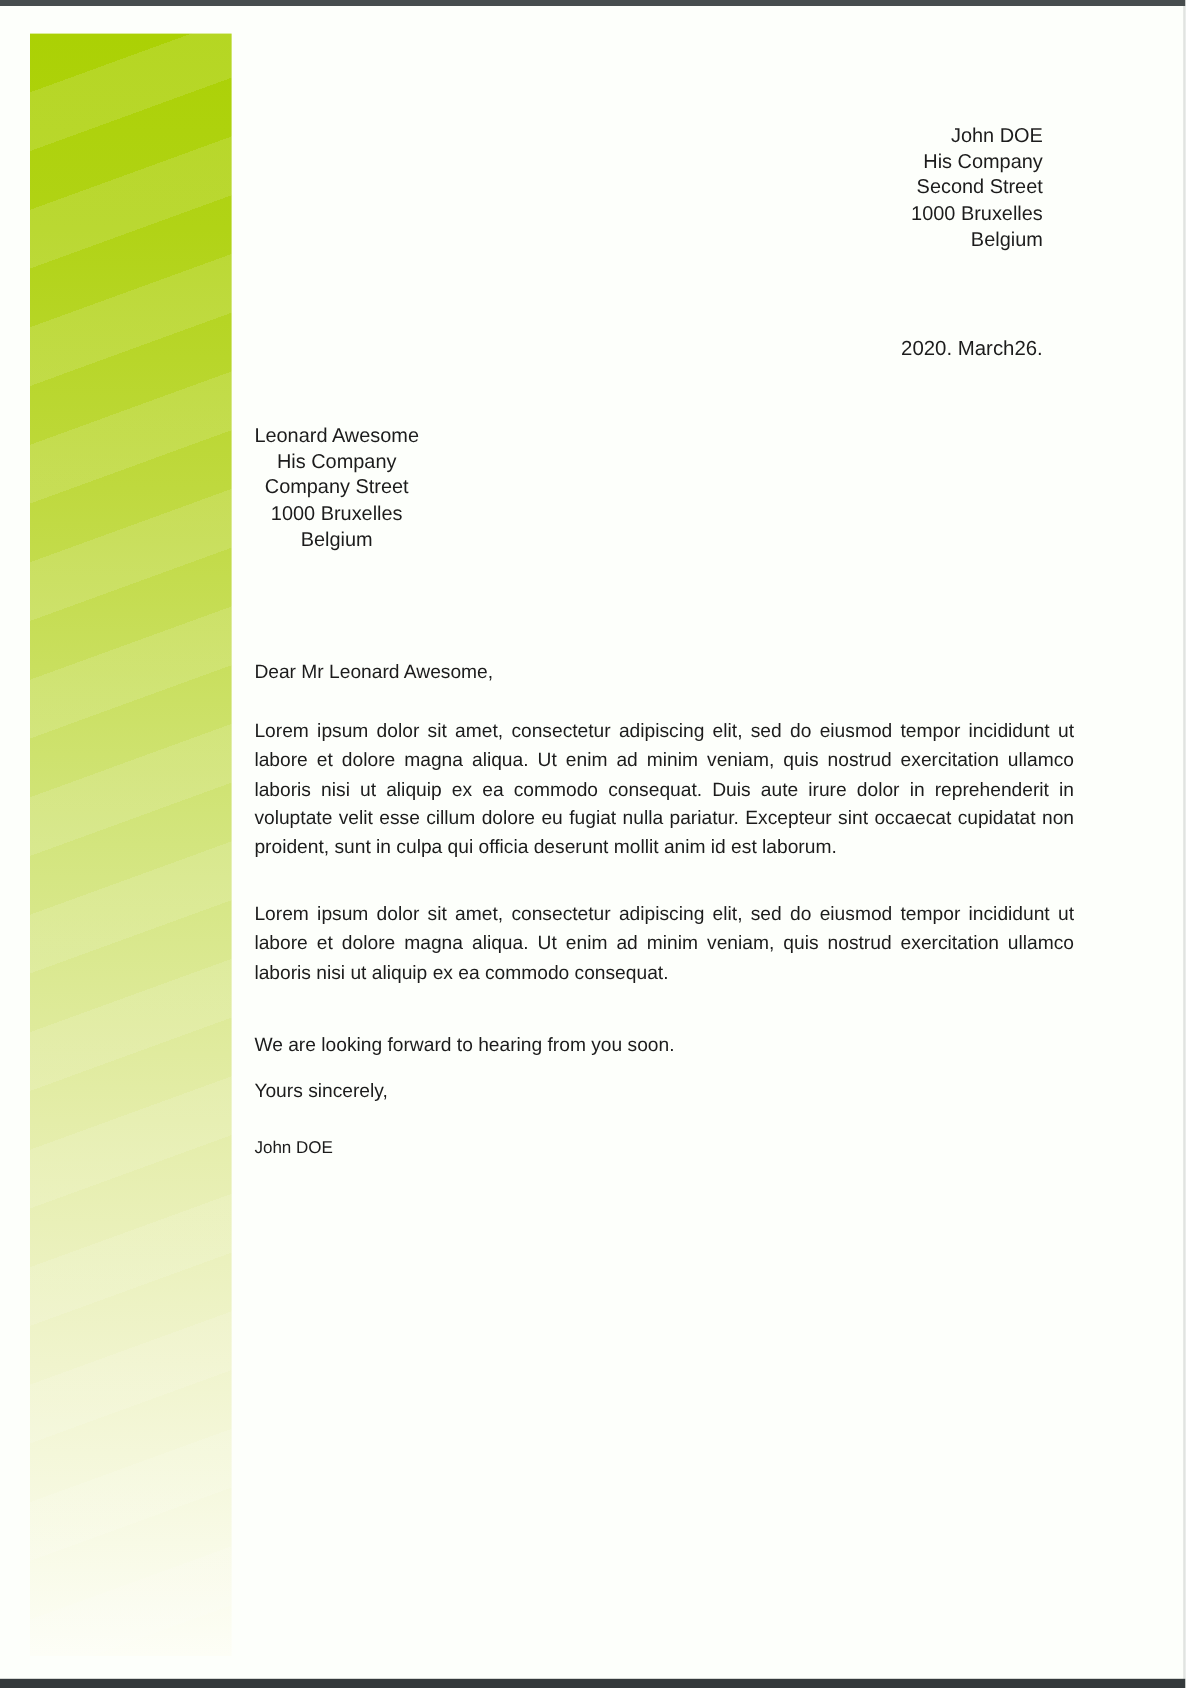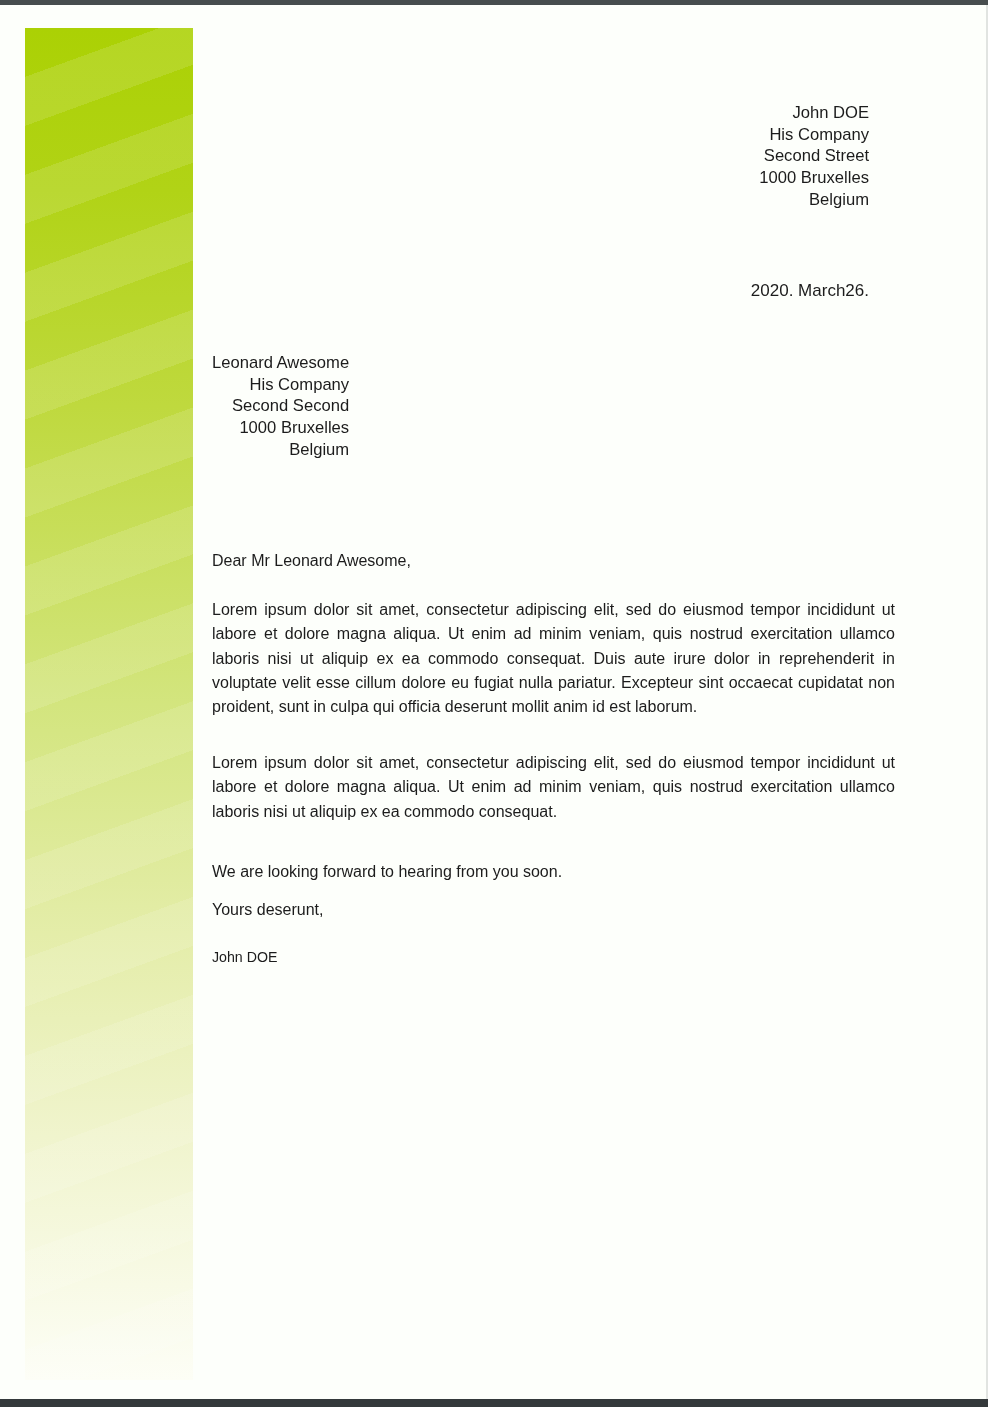--- a/index.html
+++ b/index.html
@@ -37,21 +37,21 @@
         rgba(255,255,255,0) 0px, rgba(255,255,255,0) 46px,
         rgba(255,255,255,0.12) 46px, rgba(255,255,255,0.12) 92px),
       linear-gradient(180deg,
         #abd104 0%, #b1d316 12%, #bfd93e 28%, #d3e57e 50%,
         #e4eda9 67%, #f0f4cd 82%, #f8fae6 93%, #fdfef6 100%);
   }
   .textblock { position: absolute; margin: 0; }
   .addr { font-size: 16.6px; line-height: 21.7px; }
   .sender    { top: 102px; right: 119px; text-align: right; }
   .dateline  { top: 252px; right: 119px; text-align: center; font-size: 17px; line-height: 21.7px; margin-top: 28px; }
-  .recipient { top: 352px; left: 212px; text-align: right; }
+  .recipient { top: 352px; left: 212px; text-align: center; }
   .bodytext { font-size: 16px; line-height: 24.3px; left: 212px; width: 683px; }
   .salutation { top: 549px; }
   .para1 { top: 598px; text-align: justify; }
   .para2 { top: 751px; text-align: justify; }
   .closingline { top: 848px; margin-top: 12px; }
   .valediction { top: 898px; }
   .signature { top: 948px; font-size: 14.2px; line-height: 18px; left: 212px; width: 683px; position: absolute; margin: 0; }
 </style>
 </head>
 <body>
@@ -69,32 +69,32 @@
     <div>Second Street</div>
     <div>1000 Bruxelles</div>
     <div>Belgium</div>
   </div>
 
   <div class="textblock dateline">2020. March26.</div>
 
   <div class="textblock addr recipient">
     <div>Leonard Awesome</div>
     <div>His Company</div>
-    <div>Second Second</div>
+    <div>Company Street</div>
     <div>1000 Bruxelles</div>
     <div>Belgium</div>
   </div>
 
   <p class="textblock bodytext salutation">Dear Mr Leonard Awesome,</p>
 
   <p class="textblock bodytext para1">Lorem ipsum dolor sit amet, consectetur adipiscing elit, sed do eiusmod tempor incididunt ut labore et dolore magna aliqua. Ut enim ad minim veniam, quis nostrud exercitation ullamco laboris nisi ut aliquip ex ea commodo consequat. Duis aute irure dolor in reprehenderit in voluptate velit esse cillum dolore eu fugiat nulla pariatur. Excepteur sint occaecat cupidatat non proident, sunt in culpa qui officia deserunt mollit anim id est laborum.</p>
 
   <p class="textblock bodytext para2">Lorem ipsum dolor sit amet, consectetur adipiscing elit, sed do eiusmod tempor incididunt ut labore et dolore magna aliqua. Ut enim ad minim veniam, quis nostrud exercitation ullamco laboris nisi ut aliquip ex ea commodo consequat.</p>
 
   <p class="textblock bodytext closingline">We are looking forward to hearing from you soon.</p>
 
-  <p class="textblock bodytext valediction">Yours deserunt,</p>
+  <p class="textblock bodytext valediction">Yours sincerely,</p>
 
   <p class="signature">John DOE</p>
 
   <div class="chrome-bottom"></div>
 
 </div>
 
 </body></html>

